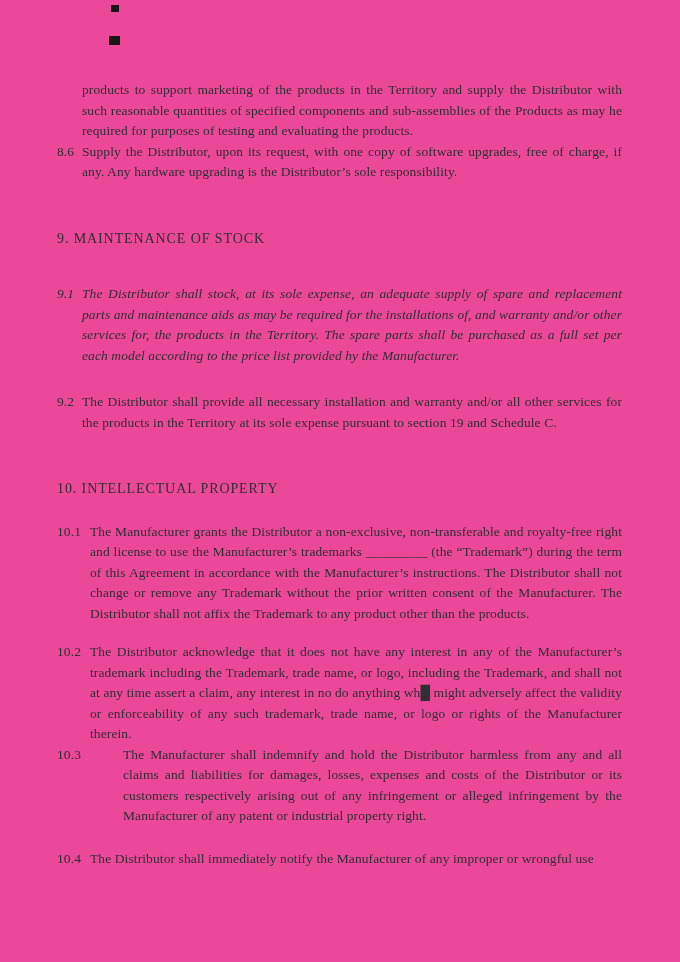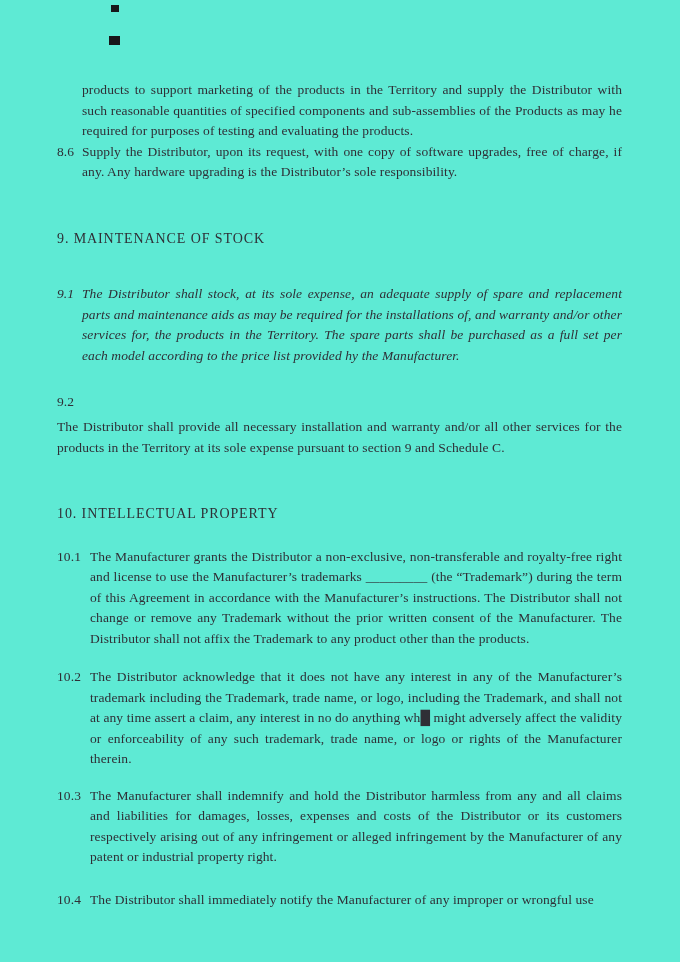--- a/index.html
+++ b/index.html
@@ -9,21 +9,21 @@
     height: 962px;
     font-family: "Liberation Serif", "DejaVu Serif", serif;
     color: #2f2f36;
     position: relative;
     overflow: hidden;
   }
   .page {
     position: relative;
     width: 680px;
     height: 962px;
-    background: #5eead4;
+    background: #ec4899;
   }
   .artifact {
     position: absolute;
     background: #17171a;
   }
   .artifact-1 { left: 111px; top: 5px;  width: 8px;  height: 7px; }
   .artifact-2 { left: 109px; top: 36px; width: 11px; height: 9px; }
   .content {
     position: absolute;
     left: 57px;
@@ -54,24 +54,24 @@
     text-align: justify;
   }
   .heading {
     font-weight: normal;
     font-size: 14px;
     letter-spacing: 0.9px;
   }
   .mt-30 { }
   .mt-46 { margin-top: 46px; }
   .mt-24 { margin-top: 35px; font-style: italic; }
-  .mt-26 { margin-top: 26px; flex-direction: column; }
+  .mt-26 { margin-top: 26px; }
   .mt-22 { margin-top: 22px; font-family: Liberation Serif, serif; }
   .mt-18 { margin-top: 18px; }
-  .mt-4  { margin-top: 16px; }
+  .mt-4  { margin-top: 0; gap: 33px; }
 </style>
 </head>
 <body>
 
 <div class="page">
 
   <div class="artifact artifact-1"></div>
   <div class="artifact artifact-2"></div>
 
   <div class="content">
@@ -85,21 +85,21 @@
 
     <h2 class="heading mt-46">9. MAINTENANCE OF STOCK</h2>
 
     <div class="clause mt-24">
       <span class="num">9.1</span>
       <p class="ctext">The Distributor shall stock, at its sole expense, an adequate supply of spare and replacement parts and maintenance aids as may be required for the installations of, and warranty and/or other services for, the products in the Territory. The spare parts shall be purchased as a full set per each model according to the price list provided hy the Manufacturer.</p>
     </div>
 
     <div class="clause mt-26">
       <span class="num">9.2</span>
-      <p class="ctext">The Distributor shall provide all necessary installation and warranty and/or all other services for the products in the Territory at its sole expense pursuant to section 9 and Schedule C.</p>
+      <p class="ctext">The Distributor shall provide all necessary installation and warranty and/or all other services for the products in the Territory at its sole expense pursuant to section 19 and Schedule C.</p>
     </div>
 
     <h2 class="heading mt-46">10. INTELLECTUAL PROPERTY</h2>
 
     <div class="clause wide mt-22">
       <span class="num">10.1</span>
       <p class="ctext">The Manufacturer grants the Distributor a non-exclusive, non-transferable and royalty-free right and license to use the Manufacturer’s trademarks _________ (the “Trademark”) during the term of this Agreement in accordance with the Manufacturer’s instructions. The Distributor shall not change or remove any Trademark without the prior written consent of the Manufacturer. The Distributor shall not affix the Trademark to any product other than the products.</p>
     </div>
 
     <div class="clause wide mt-18">

